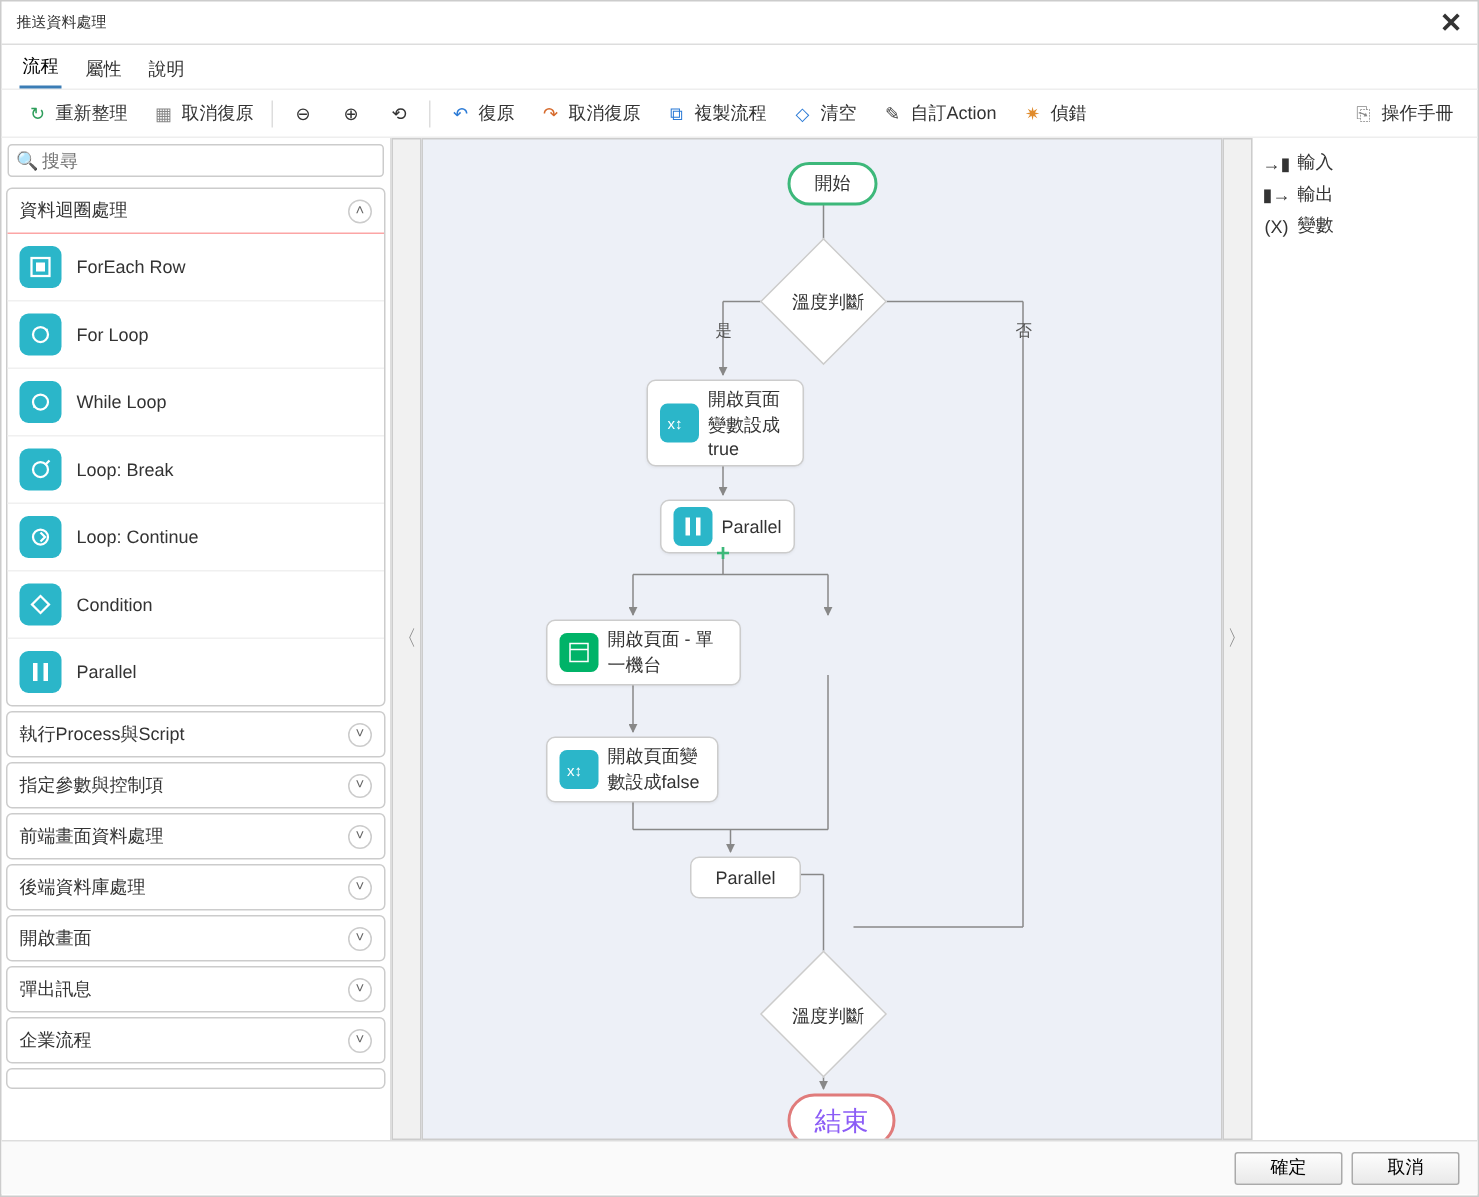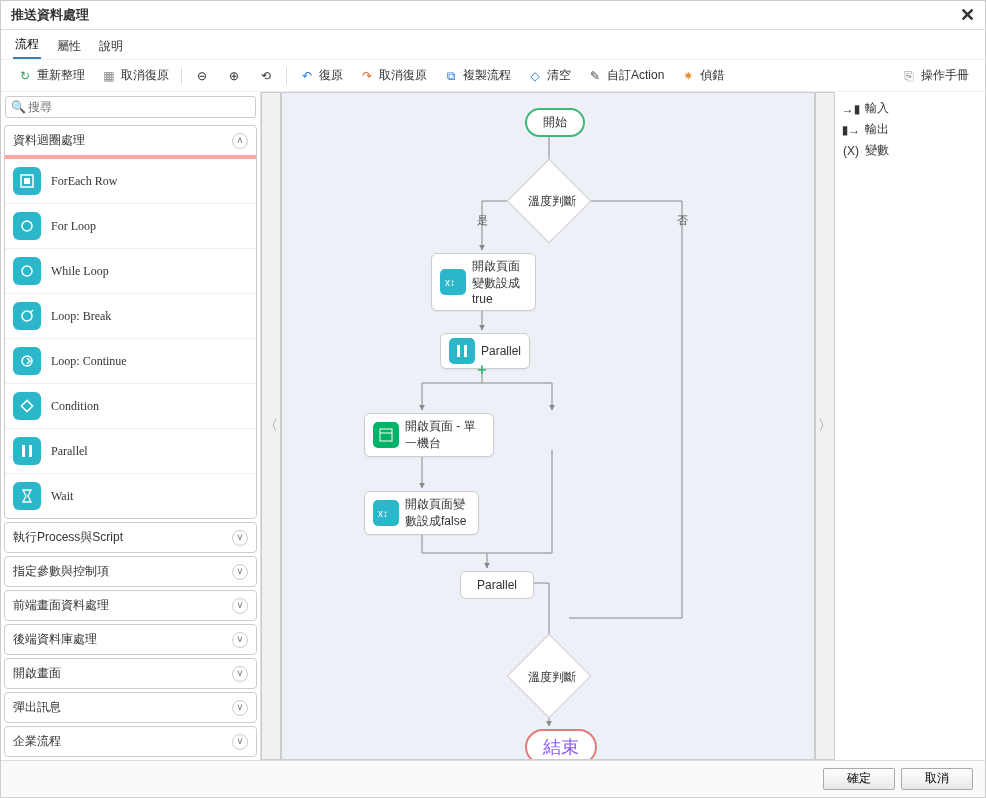--- a/index.html
+++ b/index.html
@@ -1,20 +1,20 @@
 <!DOCTYPE html>
 <html><head>
 <meta charset="utf-8">
 <style>
 * { box-sizing: border-box; margin: 0; padding: 0; }
 body { font-family: "Microsoft JhengHei", Arial, sans-serif; font-size: 12px; color: #333; background: #fff; }
 
 .dialog { position: relative; width: 986px; height: 798px; border: 1px solid #ccc; }
 .dialog-header { height: 29px; border-bottom: 1px solid #ddd; display: flex; align-items: center; padding: 0 10px; justify-content: space-between; }
-.dialog-title { font-size: 13px; font-weight: bold; }
+.dialog-title { font-size: 10px; font-weight: normal; }
 .close-x { font-size: 18px; font-weight: bold; cursor: pointer; }
 
 .tab-row { height: 30px; display: flex; align-items: flex-end; padding: 0 12px; border-bottom: 1px solid #eee; gap: 14px; }
 .tab { padding: 4px 2px; cursor: pointer; }
 .tab.active { border-bottom: 2px solid #3b7db5; color: #000; }
 
 .toolbar { height: 32px; display: flex; align-items: center; padding: 0 10px; gap: 4px; border-bottom: 1px solid #eee; }
 .tool-btn { display: inline-flex; align-items: center; gap: 4px; padding: 3px 6px; cursor: pointer; border-radius: 3px; }
 .tool-sep { width: 1px; height: 18px; background: #ddd; margin: 0 2px; }
 .tool-btn .icn { display:inline-flex; width:16px; height:16px; align-items:center; justify-content:center; }
@@ -24,21 +24,21 @@
 
 .left-panel { width: 260px; border-right: 1px solid #ddd; display: flex; flex-direction: column; overflow: hidden; }
 .search-wrap { padding: 4px; }
 .search-input { width: 100%; height: 22px; border: 1px solid #ccc; border-radius: 3px; padding: 0 6px 0 22px; font-size: 12px; background: #fff; }
 .search-holder { position: relative; }
 .search-holder .sicon { position: absolute; left: 6px; top: 50%; transform: translateY(-50%); color: #888; }
 
 .category { border: 1px solid #ccc; border-radius: 4px; margin: 3px; background: #fff; }
 .cat-header { display:flex; align-items:center; justify-content:space-between; padding: 6px 8px; cursor: pointer; font-size: 12px; }
 .cat-header .chev { width: 16px; height: 16px; border: 1px solid #ccc; border-radius: 50%; display:flex; align-items:center; justify-content:center; font-size:10px; color:#666; }
-.cat-items { border-top: 4px solid #fca5a5; font-family: Liberation Serif, serif; }
+.cat-items { border-top: 1px solid #fca5a5; }
 .node-item { display:flex; align-items:center; gap:10px; padding: 8px 8px; border-bottom: 1px solid #f0f0f0; cursor: grab; }
 .node-item:last-child { border-bottom: none; }
 .node-icon { width: 28px; height: 28px; border-radius: 6px; display:flex; align-items:center; justify-content:center; }
 .icon-teal { background: #2bb6c9; color:#fff; }
 
 .canvas-wrap { flex: 1; position: relative; display: flex; }
 .pager-btn { width: 20px; background: #f1f1f1; border: 1px solid #ccc; display:flex; align-items:center; justify-content:center; color:#888; cursor:pointer; font-size:14px; }
 .canvas { flex:1; position: relative; background: #edf0f7; border: 1px solid #ccc; overflow:hidden; }
 
 .right-panel { width: 150px; padding: 6px 8px; }
@@ -201,28 +201,20 @@
               </div>
               <div class="node-item">
                 <span class="node-icon icon-teal">
                   <svg width="16" height="16" viewBox="0 0 16 16">
                     <rect x="3" y="2" width="3" height="12" fill="#fff"></rect>
                     <rect x="10" y="2" width="3" height="12" fill="#fff"></rect>
                   </svg>
                 </span>
                 <span>Parallel</span>
               </div>
-              <div class="node-item">
-                <span class="node-icon icon-teal">
-                  <svg width="16" height="16" viewBox="0 0 16 16">
-                    <path d="M4 2 h8 l-3 6 l3 6 h-8 l3 -6 z" fill="none" stroke="#fff" stroke-width="1.3"></path>
-                  </svg>
-                </span>
-                <span>Wait</span>
-              </div>
             </div>
         </div>
         <div id="collapsedCats">
             <div class="category">
               <div class="cat-header">
                 <span>執行Process與Script</span>
                 <span class="chev">˅</span>
               </div>
             </div>
             <div class="category">

